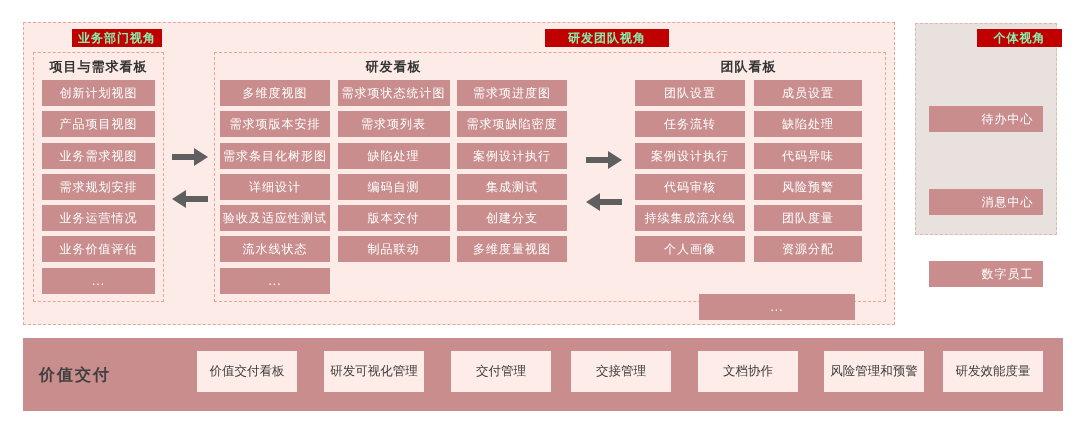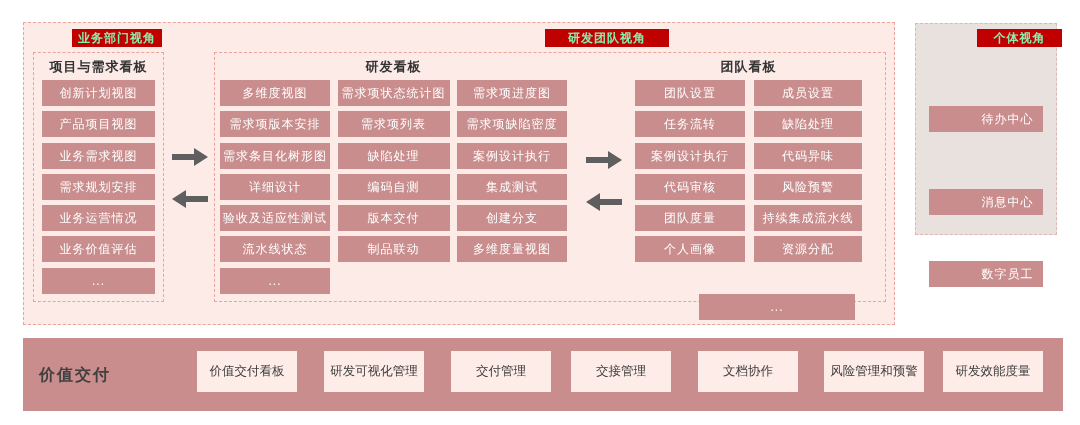--- a/index.html
+++ b/index.html
@@ -161,22 +161,22 @@
       <div class="section-title t-team">团队看板</div>
       <div class="team-grid">
         <div class="chip">团队设置</div>
         <div class="chip">成员设置</div>
         <div class="chip">任务流转</div>
         <div class="chip">缺陷处理</div>
         <div class="chip">案例设计执行</div>
         <div class="chip">代码异味</div>
         <div class="chip">代码审核</div>
         <div class="chip">风险预警</div>
+        <div class="chip">持续集成流水线</div>
         <div class="chip">团队度量</div>
-        <div class="chip">持续集成流水线</div>
         <div class="chip">个人画像</div>
         <div class="chip">资源分配</div>
       </div>
       <div class="chip team-more">...</div>
     </div>
   </div>
 
   <div class="individual-box">
     <div class="view-label label-individual">个体视角</div>
     <div class="chip ind-chip c0">待办中心</div>

